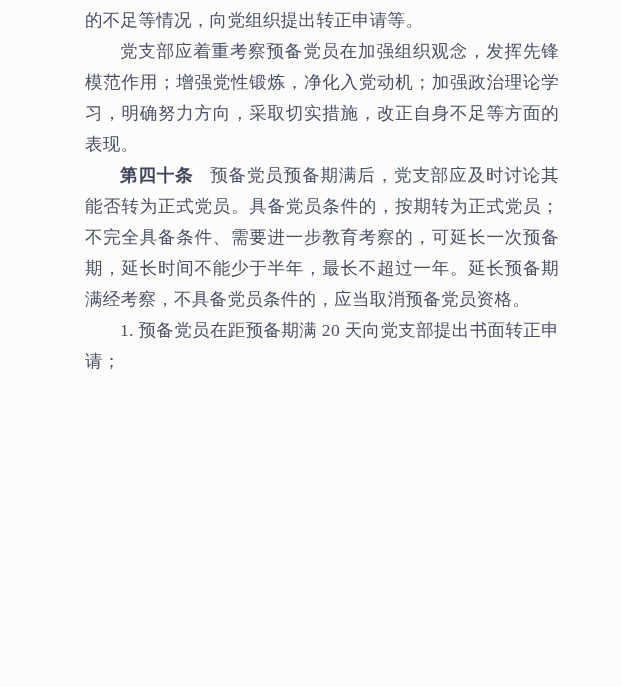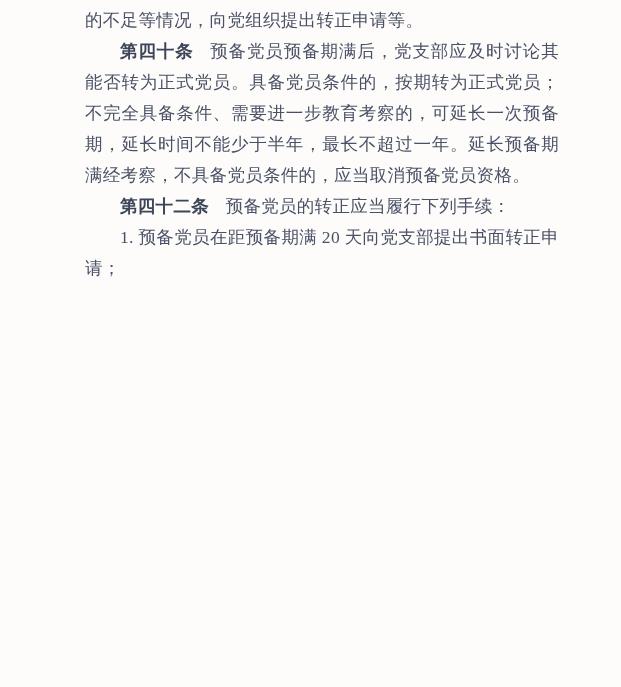--- a/index.html
+++ b/index.html
@@ -41,29 +41,29 @@
 </head>
 <body>
 
 <div class="page">
   <div class="doc">
 
     <p class="no-indent">
       <span>的不足等情况，向党组织提出转正申请等。</span>
     </p>
 
+    <p class="indent">
+      <span>党支部应着重考察预备党员在加强组织观念，发挥先锋模范作用；增强党性锻炼，净化入党动机；加强政治理论学习，明确努力方向，采取切实措施，改正自身不足等方面的表现。</span>
+    </p>
 
     <p class="indent">
       <span class="term">第四十条</span><span>预备党员预备期满后，党支部应及时讨论其能否转为正式党员。具备党员条件的，按期转为正式党员；不完全具备条件、需要进一步教育考察的，可延长一次预备期，延长时间不能少于半年，最长不超过一年。延长预备期满经考察，不具备党员条件的，应当取消预备党员资格。</span>
     </p>
 
 
 
-    <p class="indent">
-      <span class="term">第四十二条</span><span>预备党员的转正应当履行下列手续：</span>
-    </p>
 
     <p class="indent">
       <span>1. 预备党员在距预备期满 20 天向党支部提出书面转正申请；</span>
     </p>
 
   </div>
 </div>
 
 </body></html>

